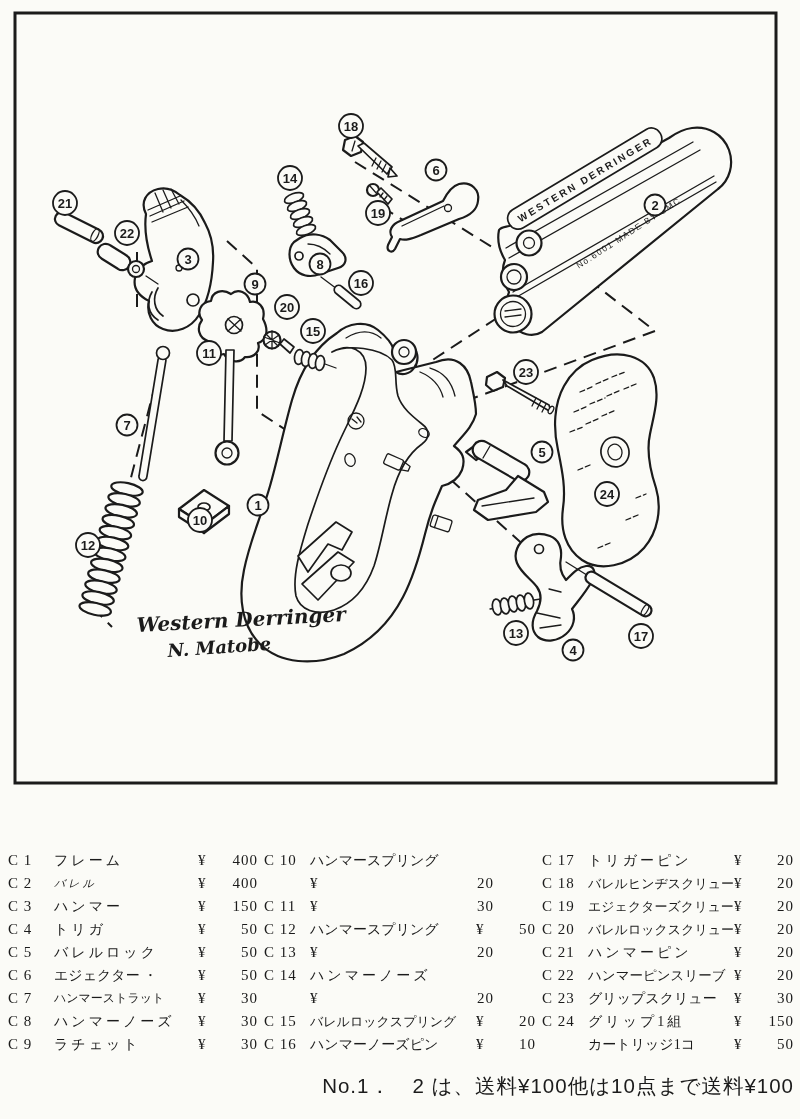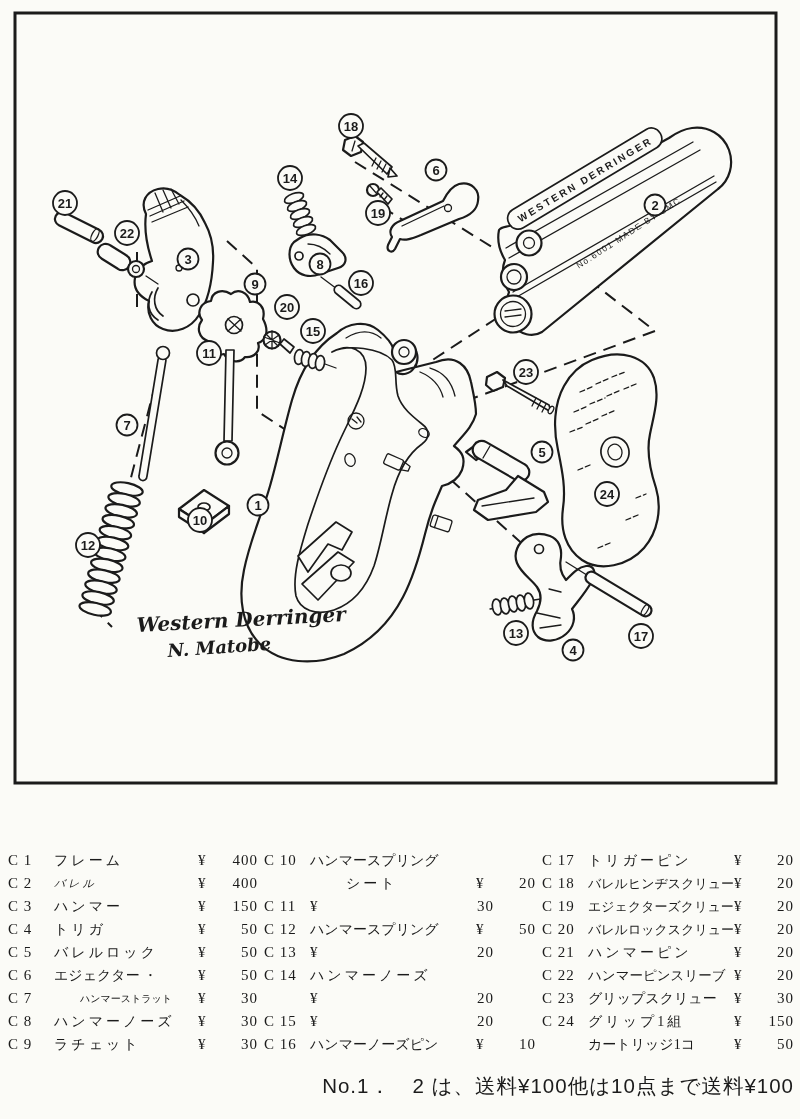--- a/index.html
+++ b/index.html
@@ -428,21 +428,21 @@
           <span class="price">50</span>
         </div>
         <div class="row">
           <span class="code">C 6</span>
           <span class="pname" style="font-size: 14px;">エジェクター ・</span>
           <span class="yen">¥</span>
           <span class="price">50</span>
         </div>
         <div class="row">
           <span class="code">C 7</span>
-          <span class="pname" style="font-size: 10px; text-align: center;">ハンマーストラット</span>
+          <span class="pname" style="font-size: 12px;">ハンマーストラット</span>
           <span class="yen">¥</span>
           <span class="price">30</span>
         </div>
         <div class="row">
           <span class="code">C 8</span>
           <span class="pname" style="font-size: 14px; letter-spacing: 3px;">ハンマーノーズ</span>
           <span class="yen">¥</span>
           <span class="price">30</span>
         </div>
         <div class="row">
@@ -454,21 +454,20 @@
       </div>
     <div class="col c2" id="col-1">
         <div class="row">
           <span class="code">C 10</span>
           <span class="pname" style="font-size: 14px;">ハンマースプリング</span>
           <span class="yen"></span>
           <span class="price"></span>
         </div>
         <div class="row">
           <span class="code"></span>
-          <span class="pname" style="padding-left: 36px; font-size: 14px; letter-spacing: 3px;">シート</span>
           <span class="yen">¥</span>
           <span class="price">20</span>
         </div>
         <div class="row">
           <span class="code">C 11</span>
           <span class="yen">¥</span>
           <span class="price">30</span>
         </div>
         <div class="row">
           <span class="code">C 12</span>
@@ -487,20 +486,21 @@
           <span class="yen"></span>
           <span class="price"></span>
         </div>
         <div class="row">
           <span class="code"></span>
           <span class="yen">¥</span>
           <span class="price">20</span>
         </div>
         <div class="row">
           <span class="code">C 15</span>
+          <span class="pname" style="font-size: 13px;">バレルロックスプリング</span>
           <span class="yen">¥</span>
           <span class="price">20</span>
         </div>
         <div class="row">
           <span class="code">C 16</span>
           <span class="pname" style="font-size: 14px;">ハンマーノーズピン</span>
           <span class="yen">¥</span>
           <span class="price">10</span>
         </div>
       </div>

